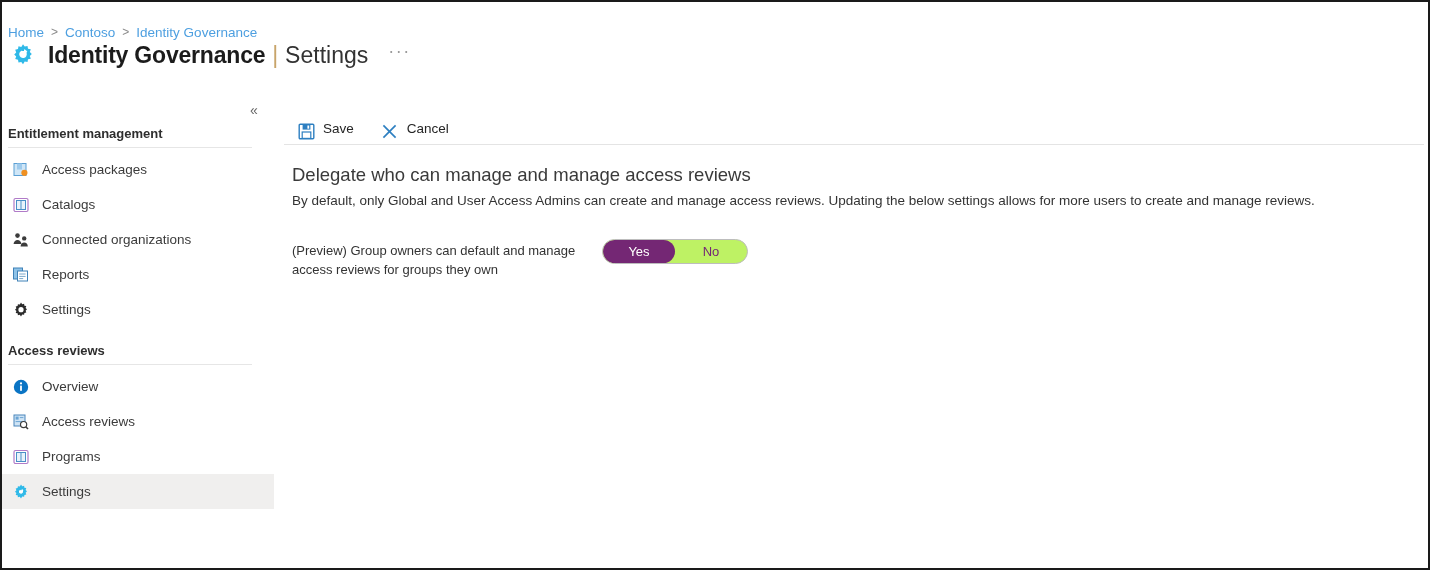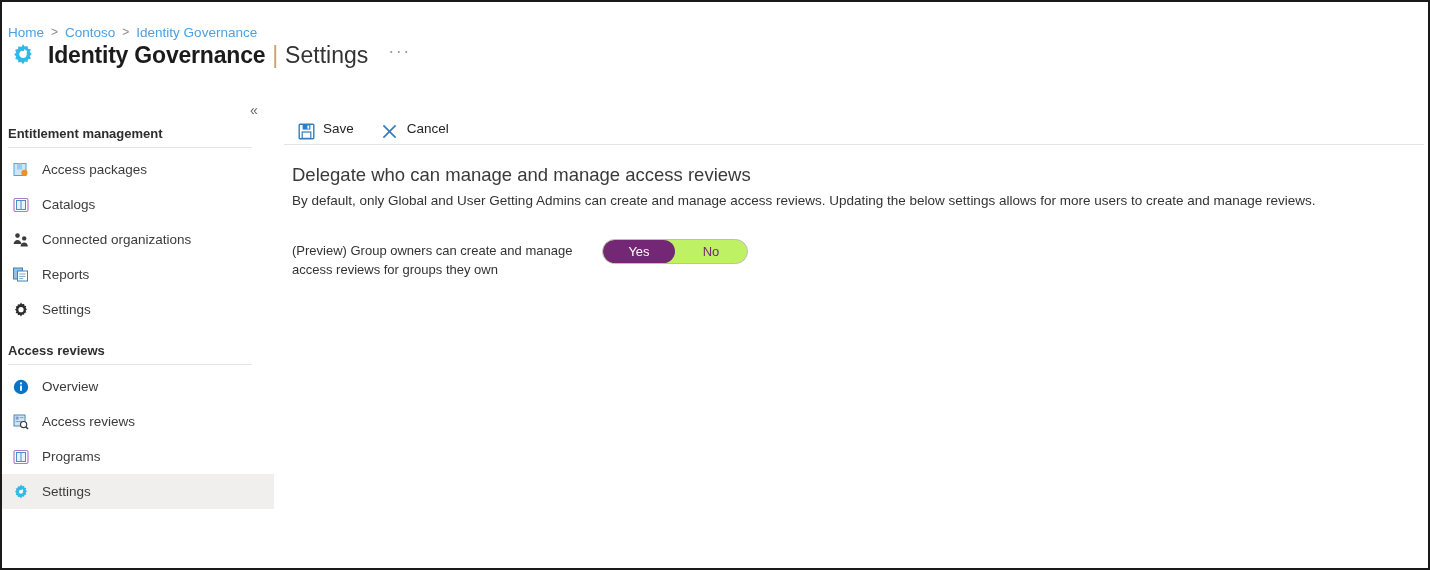--- a/index.html
+++ b/index.html
@@ -429,24 +429,24 @@
             <line x1="14.6" y1="2.4" x2="2.4" y2="14.6" stroke="#2d7fc1" stroke-width="1.7"></line>
           </svg>
         </span>
         <span class="tb-label">Cancel</span>
       </div>
     </div>
     <div class="toolbar-rule"></div>
 
     <div class="panel">
       <h2 class="panel-heading">Delegate who can manage and manage access reviews</h2>
-      <p class="panel-desc">By default, only Global and User Getting Admins can create and manage access reviews. Updating the below settings allows for more users to create and manage reviews.</p>
+      <p class="panel-desc">By default, only Global and User Access Admins can create and manage access reviews. Updating the below settings allows for more users to create and manage reviews.</p>
 
       <div class="setting-row">
-        <div class="setting-label">(Preview) Group owners can create and manage access reviews for groups they own</div>
+        <div class="setting-label">(Preview) Group owners can default and manage access reviews for groups they own</div>
         <div class="toggle">
           <span class="toggle-opt on">Yes</span>
           <span class="toggle-opt off">No</span>
         </div>
       </div>
     </div>
 
   </div>
 
 </div>

